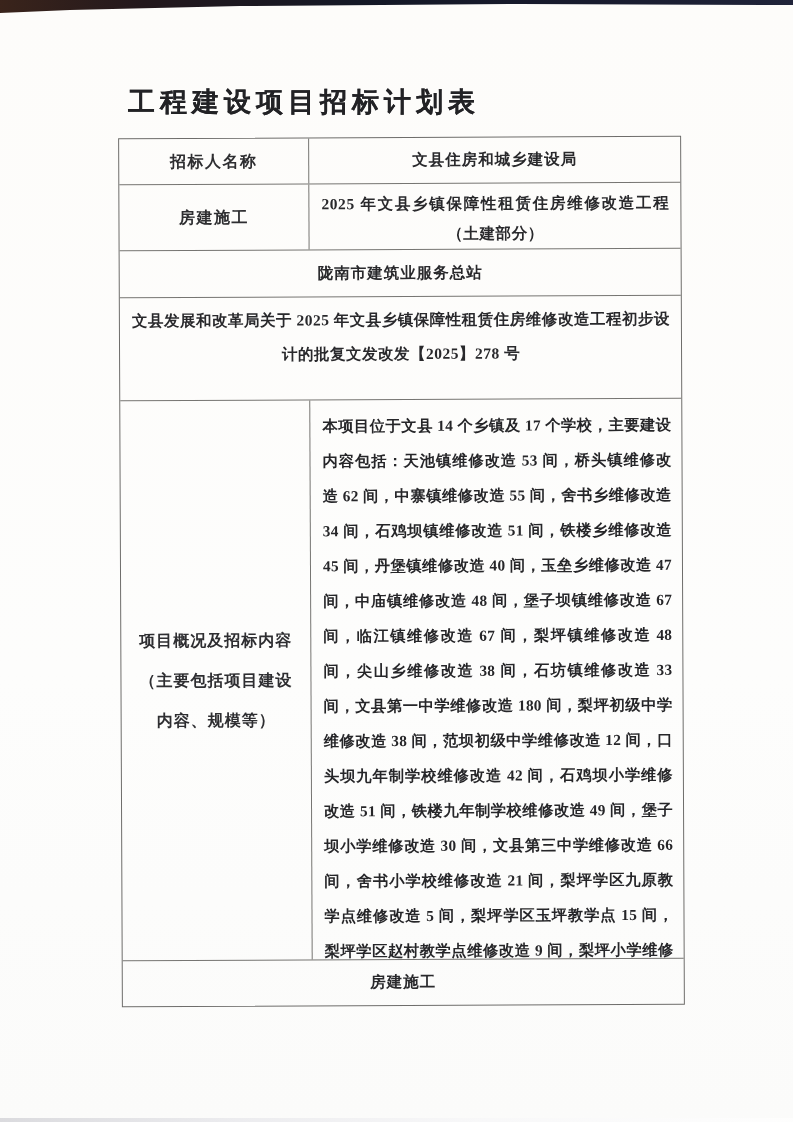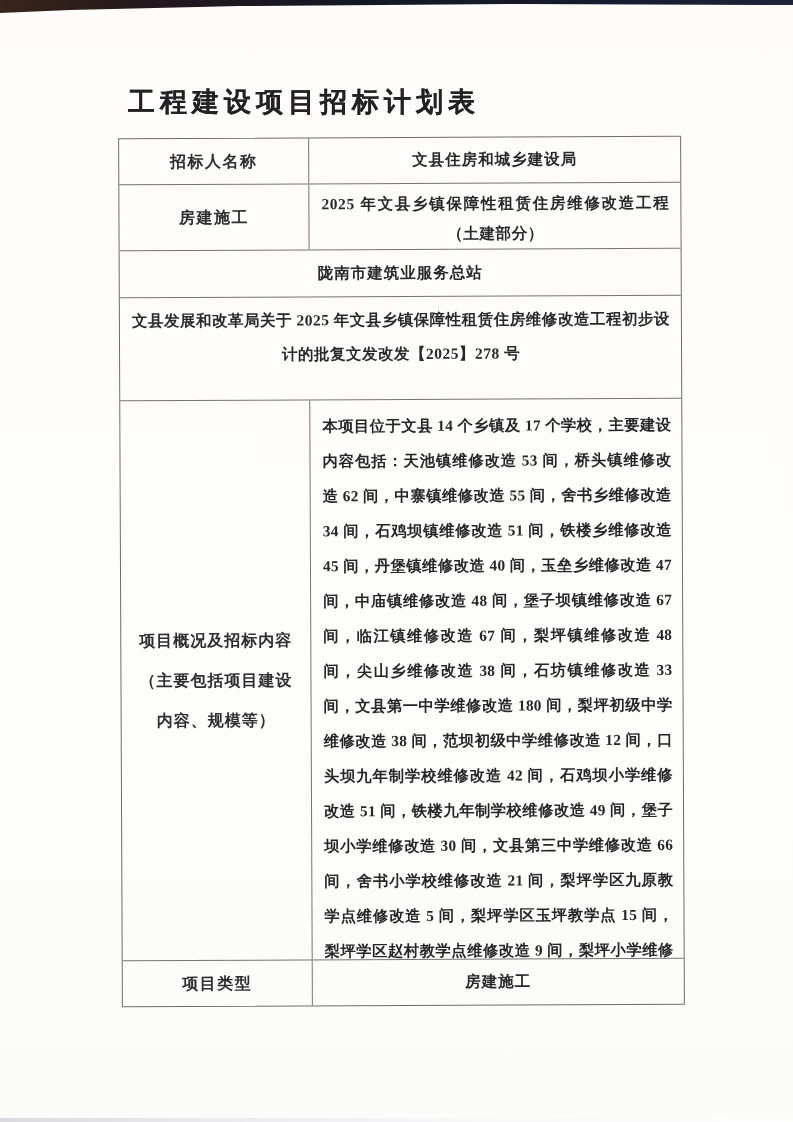--- a/index.html
+++ b/index.html
@@ -164,21 +164,20 @@
     <div class="row row-4">
       <div class="cell value">文县发展和改革局关于 2025 年文县乡镇保障性租赁住房维修改造工程初步设计的批复文发改发【2025】278 号</div>
     </div>
 
     <div class="row row-5">
       <div class="cell label">项目概况及招标内容（主要包括项目建设内容、规模等）</div>
       <div class="cell value">本项目位于文县 14 个乡镇及 17 个学校，主要建设内容包括：天池镇维修改造 53 间，桥头镇维修改造 62 间，中寨镇维修改造 55 间，舍书乡维修改造 34 间，石鸡坝镇维修改造 51 间，铁楼乡维修改造 45 间，丹堡镇维修改造 40 间，玉垒乡维修改造 47 间，中庙镇维修改造 48 间，堡子坝镇维修改造 67 间，临江镇维修改造 67 间，梨坪镇维修改造 48 间，尖山乡维修改造 38 间，石坊镇维修改造 33 间，文县第一中学维修改造 180 间，梨坪初级中学维修改造 38 间，范坝初级中学维修改造 12 间，口头坝九年制学校维修改造 42 间，石鸡坝小学维修改造 51 间，铁楼九年制学校维修改造 49 间，堡子坝小学维修改造 30 间，文县第三中学维修改造 66 间，舍书小学校维修改造 21 间，梨坪学区九原教学点维修改造 5 间，梨坪学区玉坪教学点 15 间，梨坪学区赵村教学点维修改造 9 间，梨坪小学维修改造 24 间，范坝小学维修改造 18 间，桥头学区为头教学点维修改造 11 间，桥头学区新寺教学点维修改造 12 间，桥头学区黄家教学点维修改造 8 间。</div>
     </div>
 
     <div class="row row-6">
-      <div class="cell label">项目类型</div>
       <div class="cell value">房建施工</div>
     </div>
 
   </div>
 
   <div class="scan-strip-bottom"></div>
 
 </div>
 
 </body></html>

